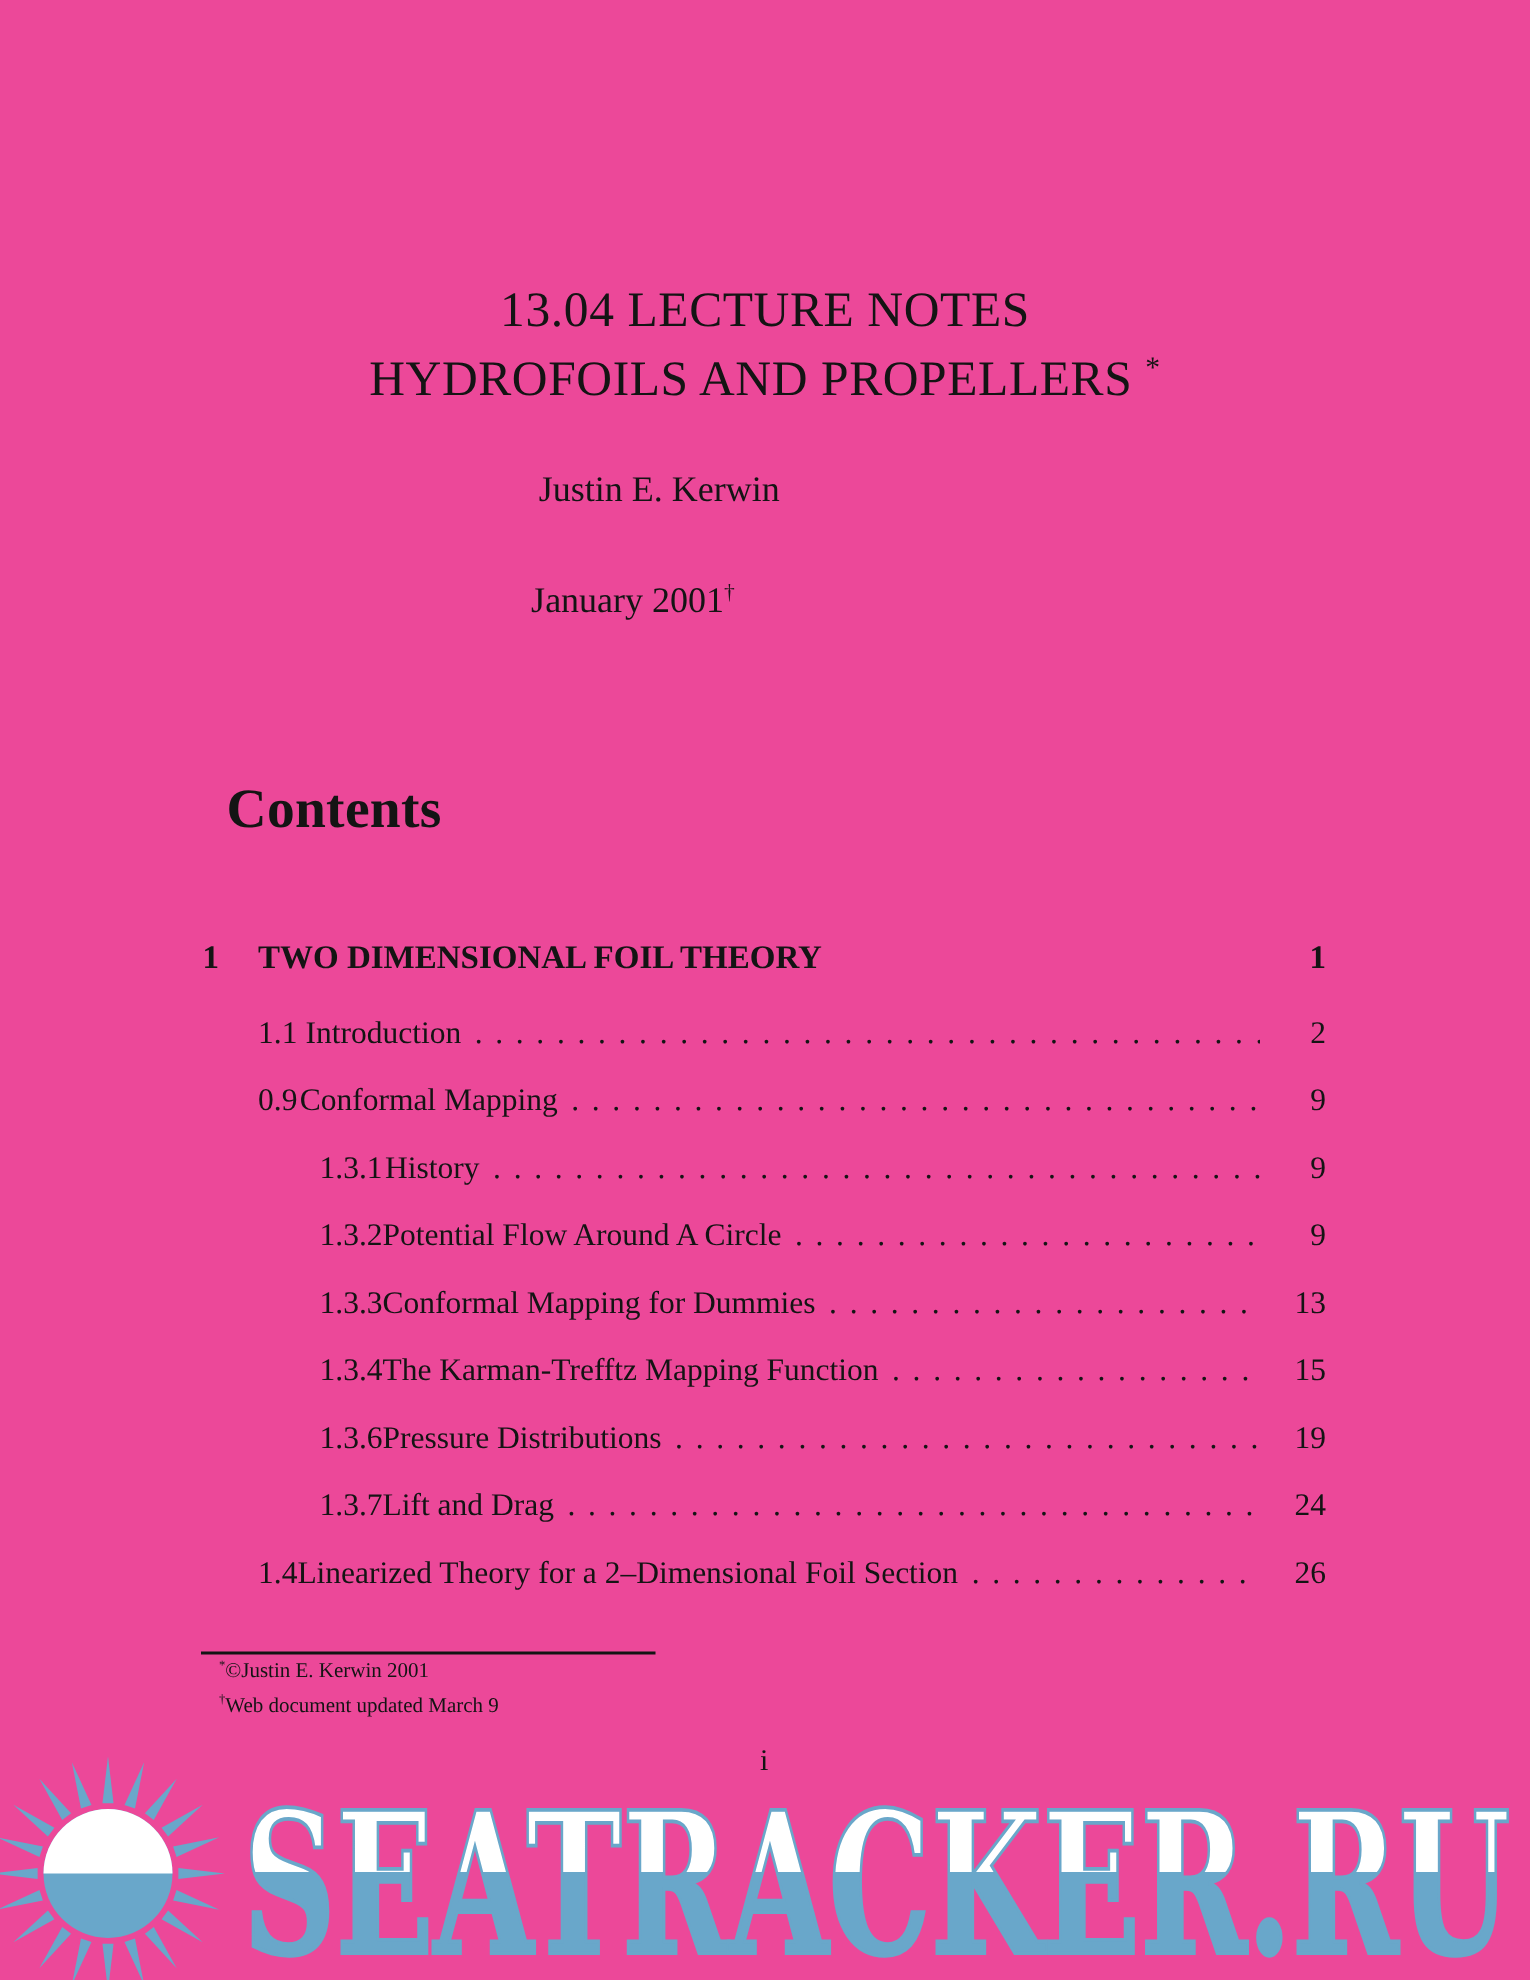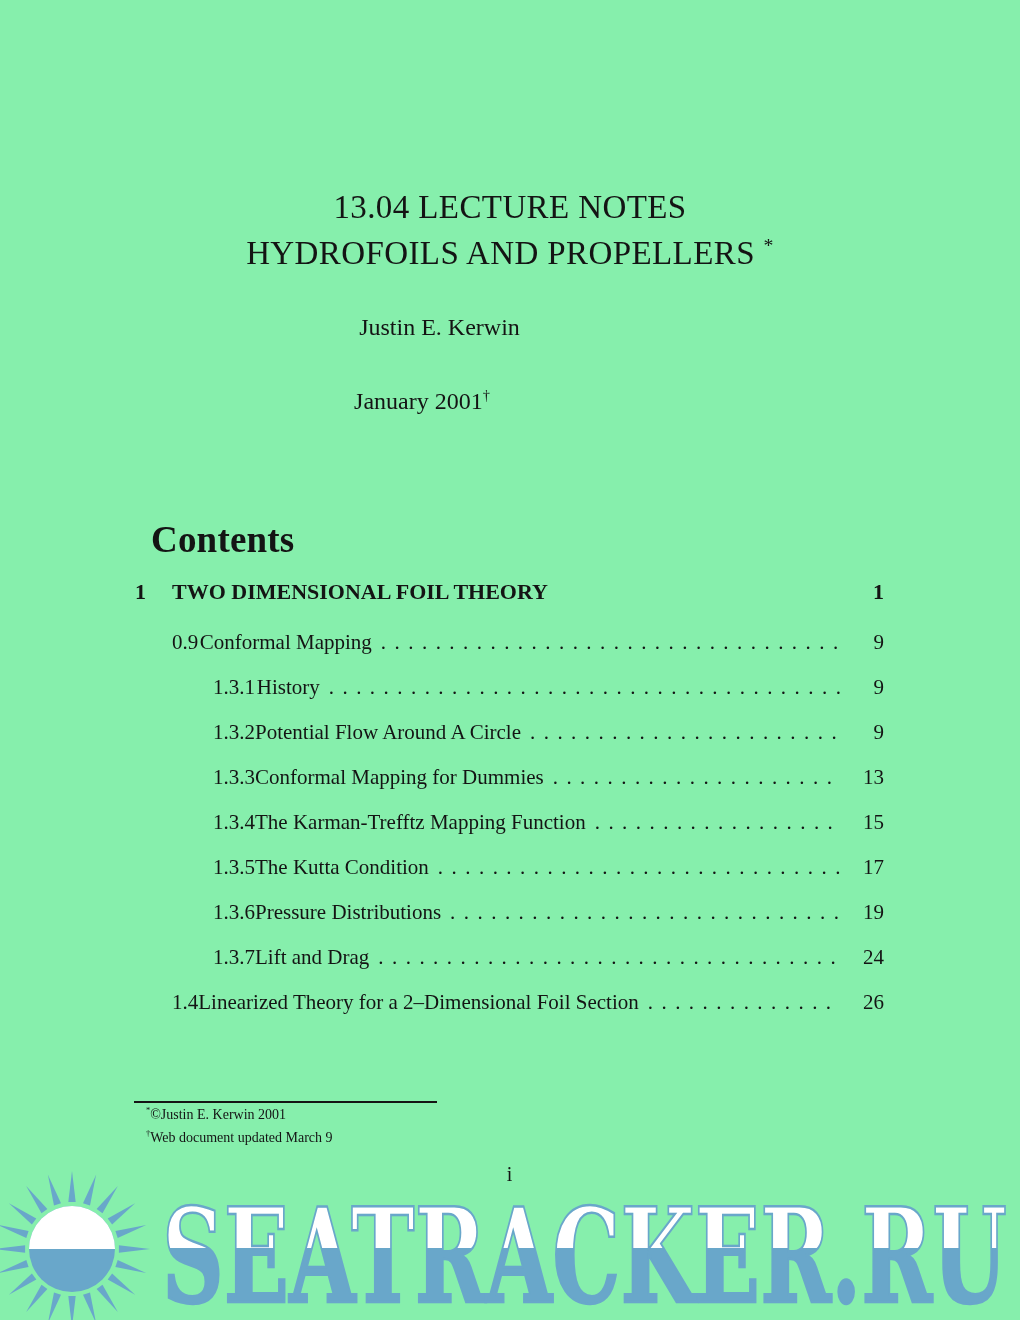--- a/index.html
+++ b/index.html
@@ -1,37 +1,37 @@
 <!DOCTYPE html>
 <html><head>
 <meta charset="utf-8">
 <style>
   html,body { margin:0; padding:0; background:#ffffff; }
   .sheet {
-    position:relative; width:1020px; height:1320px; background:#86efac;
+    position:relative; width:1020px; height:1320px; background:#ec4899;
     overflow:hidden; color:#141414;
     font-family:"Liberation Serif","DejaVu Serif",serif;
   }
   
   .title-block { position:absolute; top:184px; left:0; width:1020px; text-align:center;
                  font-size:33px; line-height:46px; letter-spacing:.4px; }
   .author-line { position:absolute; top:314px; left:0; width:879px; text-align:center; font-size:24px; }
   .date-line   { position:absolute; top:388px; left:0; width:844px; text-align:center; font-size:24px; }
   sup.fnmark { font-size:60%; vertical-align:super; line-height:0; }
   
   .contents-heading { position:absolute; top:502px; left:135px; margin:16px;
                       font-size:37px; font-weight:bold; letter-spacing:.2px; }
   .toc { position:absolute; top:581px; left:135px; width:749px; }
   .toc-row { display:flex; align-items:baseline; font-size:21px; line-height:22px;
              height:22px; margin-bottom:23px; }
   .toc-row.lvl1 { font-weight:bold; font-size:22px; margin-bottom:28px; }
   .lvl1 .num { width:37px; }
   .lvl2 { padding-left:37px; }  .lvl2 .num { width:41px; }
   .lvl3 { padding-left:78px; }  .lvl3 .num { width:58px; }
-  .ttl { white-space:nowrap; }
+  .ttl { white-space:nowrap;margin-top:46px; }
   .leader { flex:1 1 auto; overflow:hidden; text-align:right; margin:0 10px 0 9px;
             white-space:nowrap; min-width:10px; }
   .leader::after {
     content:". . . . . . . . . . . . . . . . . . . . . . . . . . . . . . . . . . . . . . . . . . . . . . . . . .";
     letter-spacing:1.6px;
   }
   .lvl1 .leader::after { content:""; }
   .pg { min-width:34px; text-align:right; }
   
   .footnote-rule { position:absolute; left:134px; top:1101px; width:303px;
@@ -63,20 +63,26 @@
   <h2 class="contents-heading">Contents</h2>
 
   <nav class="toc">
     <div class="toc-row lvl1">
       <span class="num">1</span>
       <span class="ttl">TWO DIMENSIONAL FOIL THEORY</span>
       <span class="leader"></span>
       <span class="pg">1</span>
     </div>
     <div class="toc-row lvl2">
+      <span class="num">1.1</span>
+      <span class="ttl">Introduction</span>
+      <span class="leader"></span>
+      <span class="pg">2</span>
+    </div>
+    <div class="toc-row lvl2">
       <span class="num">0.9</span>
       <span class="ttl">Conformal Mapping</span>
       <span class="leader"></span>
       <span class="pg">9</span>
     </div>
     <div class="toc-row lvl3">
       <span class="num">1.3.1</span>
       <span class="ttl">History</span>
       <span class="leader"></span>
       <span class="pg">9</span>
@@ -91,26 +97,20 @@
       <span class="num">1.3.3</span>
       <span class="ttl">Conformal Mapping for Dummies</span>
       <span class="leader"></span>
       <span class="pg">13</span>
     </div>
     <div class="toc-row lvl3">
       <span class="num">1.3.4</span>
       <span class="ttl">The Karman-Trefftz Mapping Function</span>
       <span class="leader"></span>
       <span class="pg">15</span>
-    </div>
-    <div class="toc-row lvl3">
-      <span class="num">1.3.5</span>
-      <span class="ttl">The Kutta Condition</span>
-      <span class="leader"></span>
-      <span class="pg">17</span>
     </div>
     <div class="toc-row lvl3">
       <span class="num">1.3.6</span>
       <span class="ttl">Pressure Distributions</span>
       <span class="leader"></span>
       <span class="pg">19</span>
     </div>
     <div class="toc-row lvl3">
       <span class="num">1.3.7</span>
       <span class="ttl">Lift and Drag</span>

